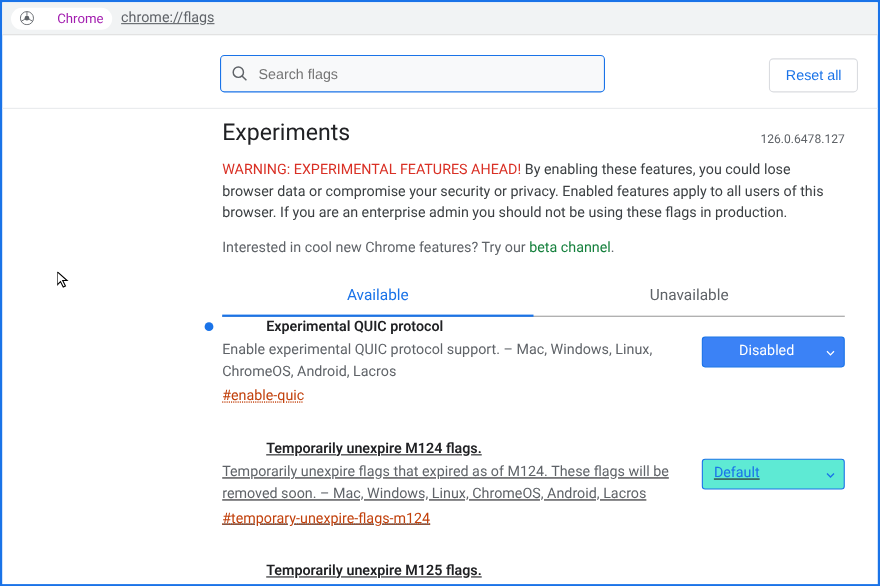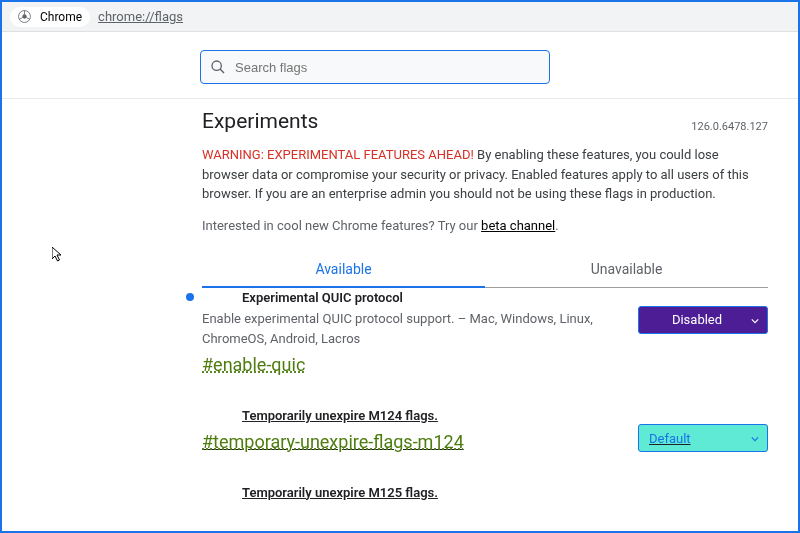--- a/index.html
+++ b/index.html
@@ -19,26 +19,26 @@
     align-items: center;
     height: 30px;
     background: #f1f3f4;
     border-bottom: 1px solid #e0e0e0;
     padding: 0 8px;
     gap: 8px;
   }
   .chrome-badge {
     display: flex;
     align-items: center;
-    gap: 9px;
+    gap: 21px;
     background: #fff;
     padding: 2px 8px;
     border-radius: 10px;
     font-size: 12px;
-    color: #000000;
+    color: #a21caf;
     height: 20px;
   }
   .chrome-logo {
     width: 13px; height: 13px;
   }
   .addr-text {
     font-size: 13px;
     color: #5f6368;
     text-decoration: underline;
   }
@@ -107,22 +107,21 @@
   }
   .warn-red {
     color: #d93025;
   }
   .interest {
     font-size: 13px;
     color: #5f6368;
     margin-bottom: 18px;
   }
   .link {
-    color: #000000;
-    text-decoration: underline;
+    color: #15803d;
     cursor: pointer;
   }
   .tabs {
     display: flex;
     border-bottom: 1px solid #9e9e9e;
   }
   .tab {
     flex: 1;
     text-align: center;
     padding: 10px 0;
@@ -165,24 +164,24 @@
     font-weight: 600;
     color: #202124;
     margin-bottom: 2px;
     padding-left: 40px;
   }
   .flag-desc {
     color: #5f6368;
     margin-bottom: 3px;
   }
   .flag-anchor {
-    color: #4d7c0f;
+    color: #c2410c;
     text-decoration: underline dotted;
     cursor: pointer;
-    font-size: 18px;
+    font-size: 13px;
     margin-top: 24px;
   }
   .flag-ctrl {
     flex: 0 0 130px;
     padding-top: 18px;
   }
   .select {
     width: 130px;
     height: 28px;
     border: 1px solid #1a73e8;
@@ -190,21 +189,21 @@
     font-size: 13px;
     padding: 0 22px 0 10px;
     background: #5eead4;
     color: #1a73e8;
     cursor: pointer;
     position: relative;
     display: flex;
     align-items: center;
   }
   .select.filled {
-    background: #4c1d95;
+    background: #3b82f6;
     color: #fff;
     justify-content: center;
     padding: 0 22px 0 10px;
   }
   .chev {
     position: absolute;
     right: 8px; top: 10px;
     width: 8px; height: 8px;
   }
   .cursor {
@@ -232,20 +231,21 @@
 <div class="toolbar">
   <div class="toolbar-spacer-l"></div>
   <div class="search-wrap">
     <svg class="search-icon" viewBox="0 0 24 24" fill="none" stroke="#5f6368" stroke-width="2">
       <circle cx="10" cy="10" r="7"></circle>
         <line x1="21" y1="21" x2="15" y2="15"></line>
     </svg>
     <input class="search-input" placeholder="Search flags" style="">
   </div>
   <div class="toolbar-spacer-r"></div>
+  <button class="reset-btn">Reset all</button>
 </div>
 
 <div class="content">
 
   <div class="title-row">
     <h1 class="page-title">Experiments</h1>
     <span class="version">126.0.6478.127</span>
   </div>
 
   <p class="warning">
@@ -276,20 +276,21 @@
           <svg class="chev" viewBox="0 0 10 10">
               <path d="M1 3 L5 7 L9 3" stroke="#fff" stroke-width="1.5" fill="none"></path>
             </svg>
         </div>
       </div>
     </div>
 
     <div class="flag">
       <div class="flag-text">
         <div class="flag-title">Temporarily unexpire M124 flags.</div>
+        <div class="flag-desc">Temporarily unexpire flags that expired as of M124. These flags will be removed soon. – Mac, Windows, Linux, ChromeOS, Android, Lacros</div>
         <a class="flag-anchor">#temporary-unexpire-flags-m124</a>
       </div>
       <div class="flag-ctrl">
         <div class="select">
           <span>Default</span>
           <svg class="chev" viewBox="0 0 10 10">
               <path d="M1 3 L5 7 L9 3" stroke="#1a73e8" stroke-width="1.5" fill="none"></path>
             </svg>
         </div>
       </div>

